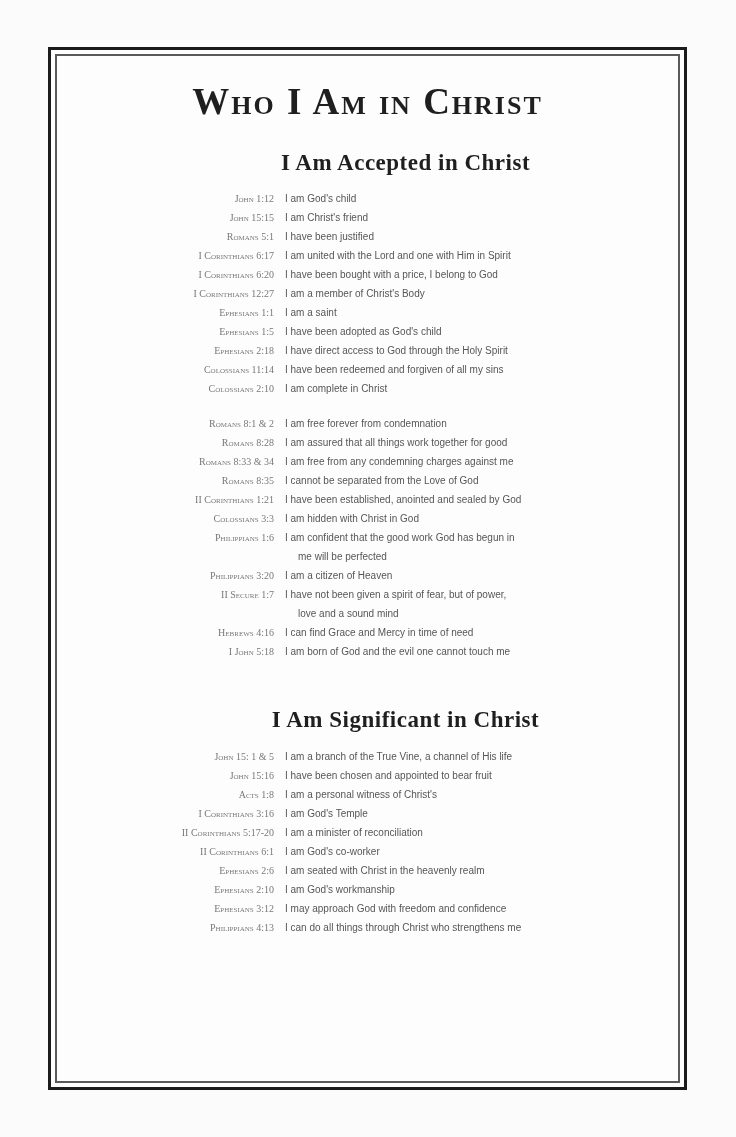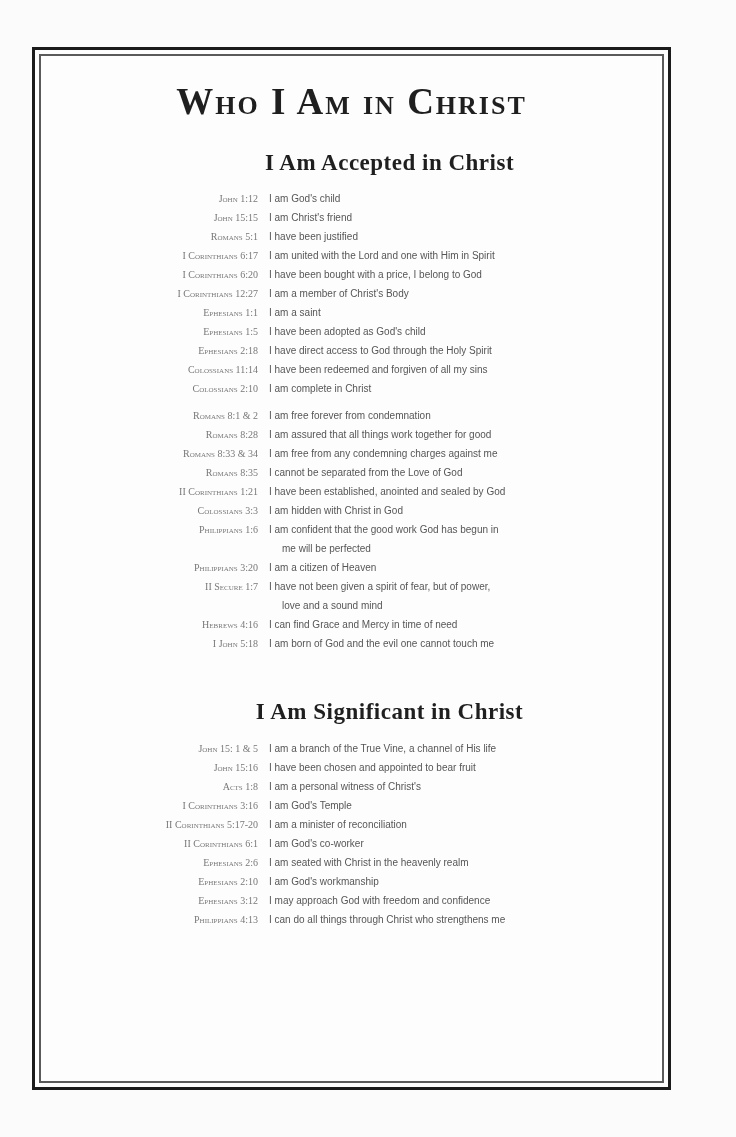--- a/index.html
+++ b/index.html
@@ -9,41 +9,41 @@
     --c-border-outer:#1b1b1b;
     --c-border-inner:#5a5a5a;
     --c-page:#fbfbfb;
     --c-paper:#fdfdfd;
   }
   *{margin:0;padding:0;box-sizing:border-box;}
   html,body{width:736px;height:1137px;overflow:hidden;background:var(--c-page);}
   body{font-family:"Liberation Serif", serif;}
 
   .frame{
-    position:absolute;left:32px;top:47px;width:639px;height:1043px;
+    position:absolute;left:48px;top:47px;width:639px;height:1043px;
     border:3px solid var(--c-border-outer);
     background:var(--c-paper);
   }
   .frame-inner{
     position:absolute;inset:4px;
     border:2px solid var(--c-border-inner);
     padding:26px 12px 0 12px;
   }
 
   .doc-title{
     text-align:center;
     font-variant:small-caps;
     font-weight:bold;
     font-size:37px;
     letter-spacing:2px;
     color:var(--c-heading);
     line-height:1.1;
   }
 
-  .section{margin-top:8px;}
+  .section{margin-top:16px;}
   .section-heading{
     text-align:center;
     padding-left:76px;           
     font-weight:bold;
     font-size:23px;
     letter-spacing:.5px;
     color:var(--c-heading);
     margin:46px 0 13px 0;
     line-height:1.15;
   }

